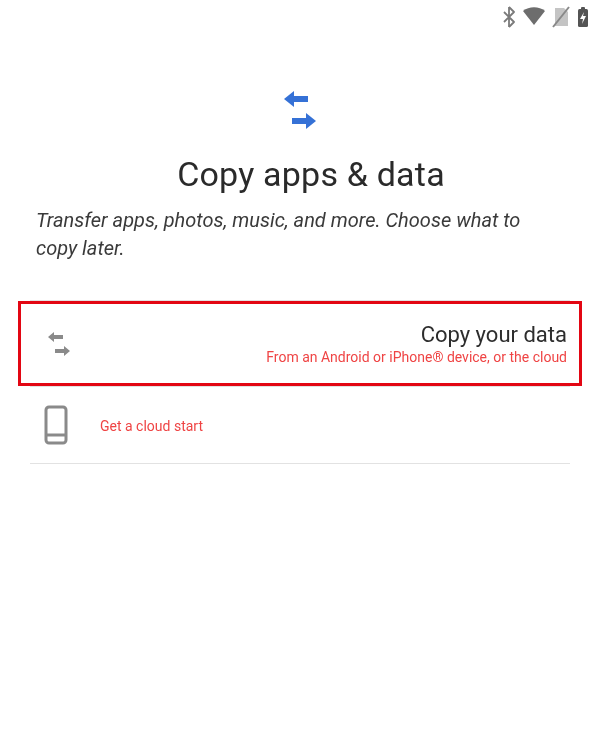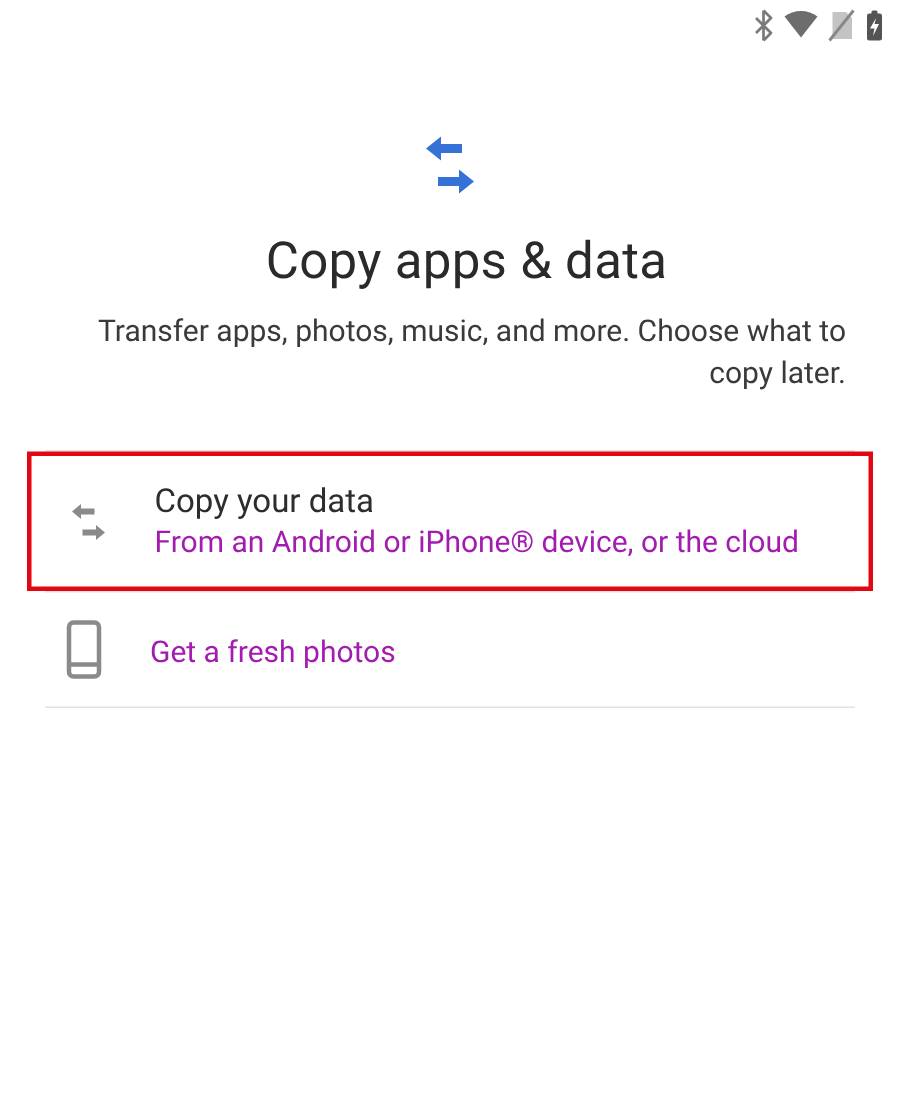--- a/index.html
+++ b/index.html
@@ -28,26 +28,27 @@
     .title {
       text-align: center;
       font-size: 34px;
       font-weight: 400;
       color: #2a2a2a;
       margin-top: 22px;
       letter-spacing: 0.2px;
       padding-left: 22px;
     }
     .subtitle {
-      text-align: right;
+      text-align: left;
       font-size: 20px;
       font-weight: 400;
       color: #3a3a3a;
       margin: 12px 36px 0 36px;
       line-height: 1.4;
+      font-style: italic;
     }
     .options {
       margin-top: 38px;
     }
     .divider {
       height: 1px;
       background: #e2e2e2;
       margin: 0 30px;
     }
     .option {
@@ -64,29 +65,30 @@
       align-items: center;
       flex-shrink: 0;
     }
     .option-text { flex: 1; min-width: 0; }
     .option-title {
       font-size: 22px;
       color: #2d2d2d;
       font-weight: 400;
     }
     .option-desc {
-      font-size: 20px;
-      color: #a21caf;
+      font-size: 14px;
+      color: #ef4444;
       margin-top: 2px;
       font-weight: 400;
     }
     .highlight-box {
       border: 3px solid #e30613;
       margin: 0 18px;
       padding: 0;
+      text-align: right;
     }
     .highlight-box .option {
       padding: 18px 12px 18px 18px;
     }
   </style>
 </head>
 <body>
 
 <div class="status-bar">
   <span>
@@ -149,18 +151,18 @@
   <div class="divider"></div>
 
   <div class="option">
     <div class="option-icon">
       <svg width="26" height="40" viewBox="0 0 26 40">
         <rect x="3" y="2" width="20" height="36" rx="3" fill="none" stroke="#8a8a8a" stroke-width="3"></rect>
         <line x1="3" y1="30" x2="23" y2="30" stroke="#8a8a8a" stroke-width="3"></line>
       </svg>
     </div>
     <div class="option-text">
-      <div class="option-desc">Get a fresh photos</div>
+      <div class="option-desc">Get a cloud start</div>
     </div>
   </div>
 
   <div class="divider"></div>
 </div>
 
 </body></html>

